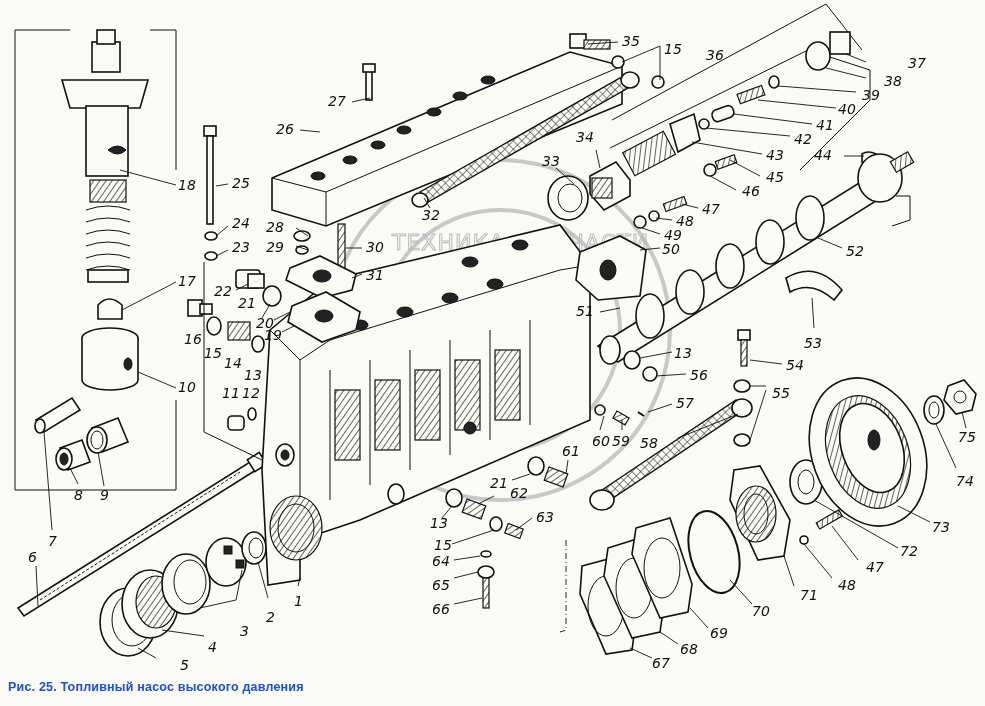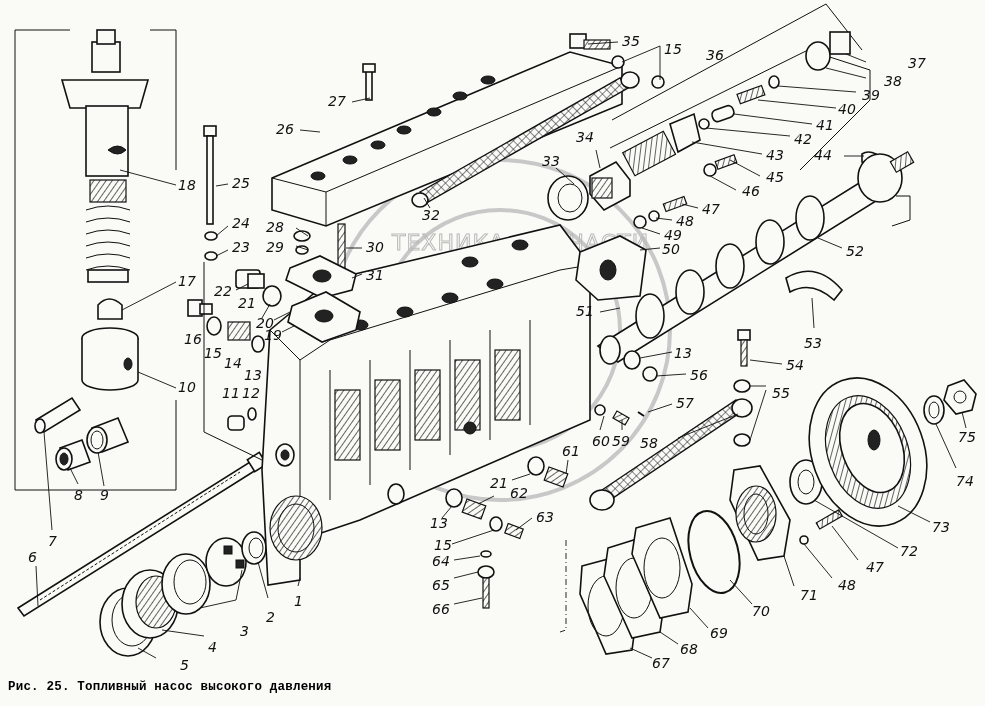--- a/index.html
+++ b/index.html
@@ -10,21 +10,21 @@
   .thin{fill:none;stroke:#111;stroke-width:1;}
   .bold{fill:none;stroke:#111;stroke-width:2;}
   .dark{fill:#222;stroke:#111;stroke-width:1;}
   .hatch{fill:url(#hatch);stroke:#111;stroke-width:1.2;}
   .mesh{fill:url(#mesh);stroke:#111;stroke-width:1.4;}
   .leader{fill:none;stroke:#111;stroke-width:0.9;}
   .dash{fill:none;stroke:#111;stroke-width:0.9;stroke-dasharray:6 3 1 3;}
   .lbl{font-family:"DejaVu Sans","Liberation Sans",sans-serif;font-style:italic;font-size:14px;fill:#111;}
   .wm{font-family:"DejaVu Sans","Liberation Sans",sans-serif;font-size:22px;fill:none;stroke:#b9b9b9;stroke-width:1;letter-spacing:1px;}
   .wmring{fill:none;stroke:#c8c8c8;stroke-width:4;}
-  #caption{position:absolute;left:8px;top:680px;font-family:Liberation Mono, monospace;font-weight:bold;font-size:12.5px;color:#000000;letter-spacing:0.2px;}
+  #caption{position:absolute;left:8px;top:680px;font-family:Liberation Sans, sans-serif;font-weight:bold;font-size:12.5px;color:#1d4ed8;letter-spacing:0.2px;}
 </style>
 </head>
 <body>
 
 <div id="stage">
 <svg width="985" height="706" viewBox="0 0 985 706">
   <defs>
     <pattern id="hatch" width="5" height="5" patternUnits="userSpaceOnUse" patternTransform="rotate(35)">
       <rect width="5" height="5" fill="#fafaf7"></rect>
       <line x1="0" y1="0" x2="0" y2="5" stroke="#111" stroke-width="1.3"></line>

